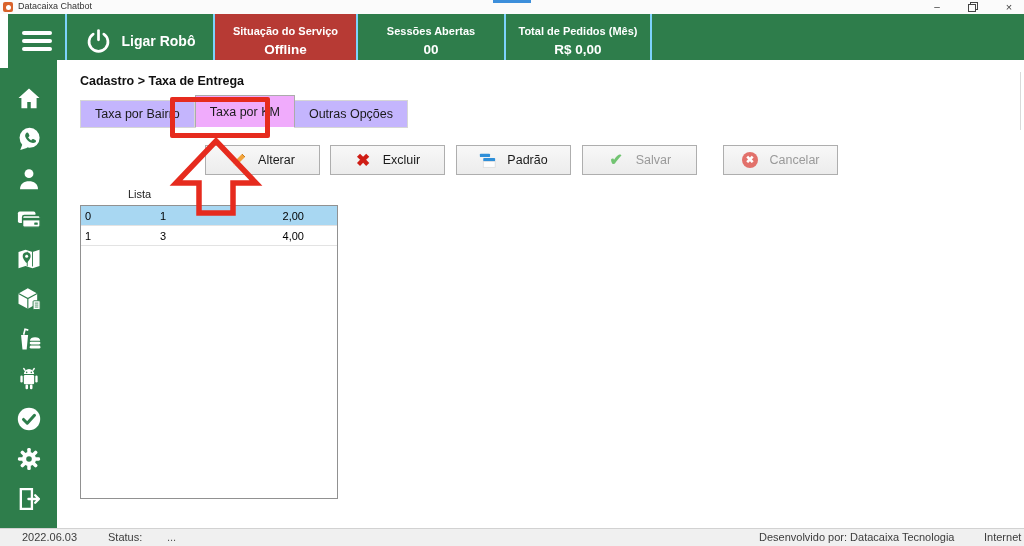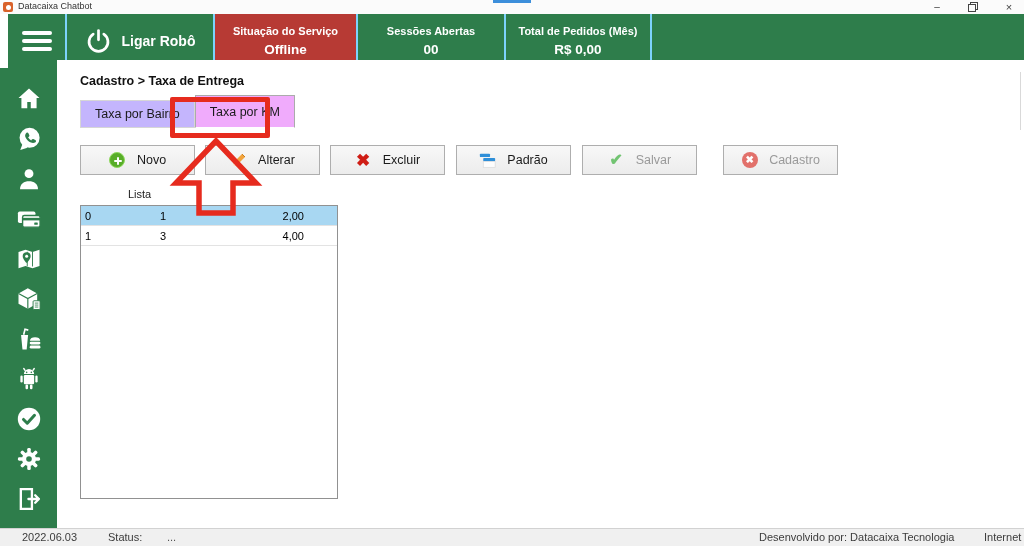--- a/index.html
+++ b/index.html
@@ -232,29 +232,24 @@
       </svg>
     </div>
   </div>
 
   <div class="main">
     <div class="breadcrumb">Cadastro &gt; Taxa de Entrega</div>
 
     <div class="tabs">
       <div class="tab">Taxa por Bairro</div>
       <div class="tab active">Taxa por KM</div>
+      <div class="tab">Outras Opções</div>
     </div>
 
     <div class="btnrow">
-      <div class="btn" style="left:23px">
-        <span class="bicon">
-            <span class="icon-plus"></span>
-          </span>
-        <span>Novo</span>
-      </div>
       <div class="btn" style="left:148px">
         <span class="bicon">
           <svg width="16" height="16" viewBox="0 0 16 16">
             <path d="M2 14l1-4 8-8 3 3-8 8z" fill="#f2a33c"></path>
             <path d="M2 14l1-4 3 3z" fill="#fdfdfd"></path>
             <path d="M11 2l3 3" stroke="#c97f1c" stroke-width="1"></path>
           </svg>
         </span>
         <span>Alterar</span>
       </div>
@@ -273,21 +268,21 @@
         <span>Padrão</span>
       </div>
       <div class="btn disabled" style="left:525px">
         <span class="bicon icon-check">✔</span>
         <span>Salvar</span>
       </div>
       <div class="btn disabled" style="left:666px">
         <span class="bicon">
             <span class="icon-cancel">✖</span>
           </span>
-        <span>Cadastro</span>
+        <span>Cancelar</span>
       </div>
     </div>
 
     <div class="list-label">Lista</div>
 
     <div class="grid">
       <div class="grid-row selected">
         <div class="gc c1">0</div>
         <div class="gc c2">1</div>
         <div class="gc c3 num">2,00</div>

